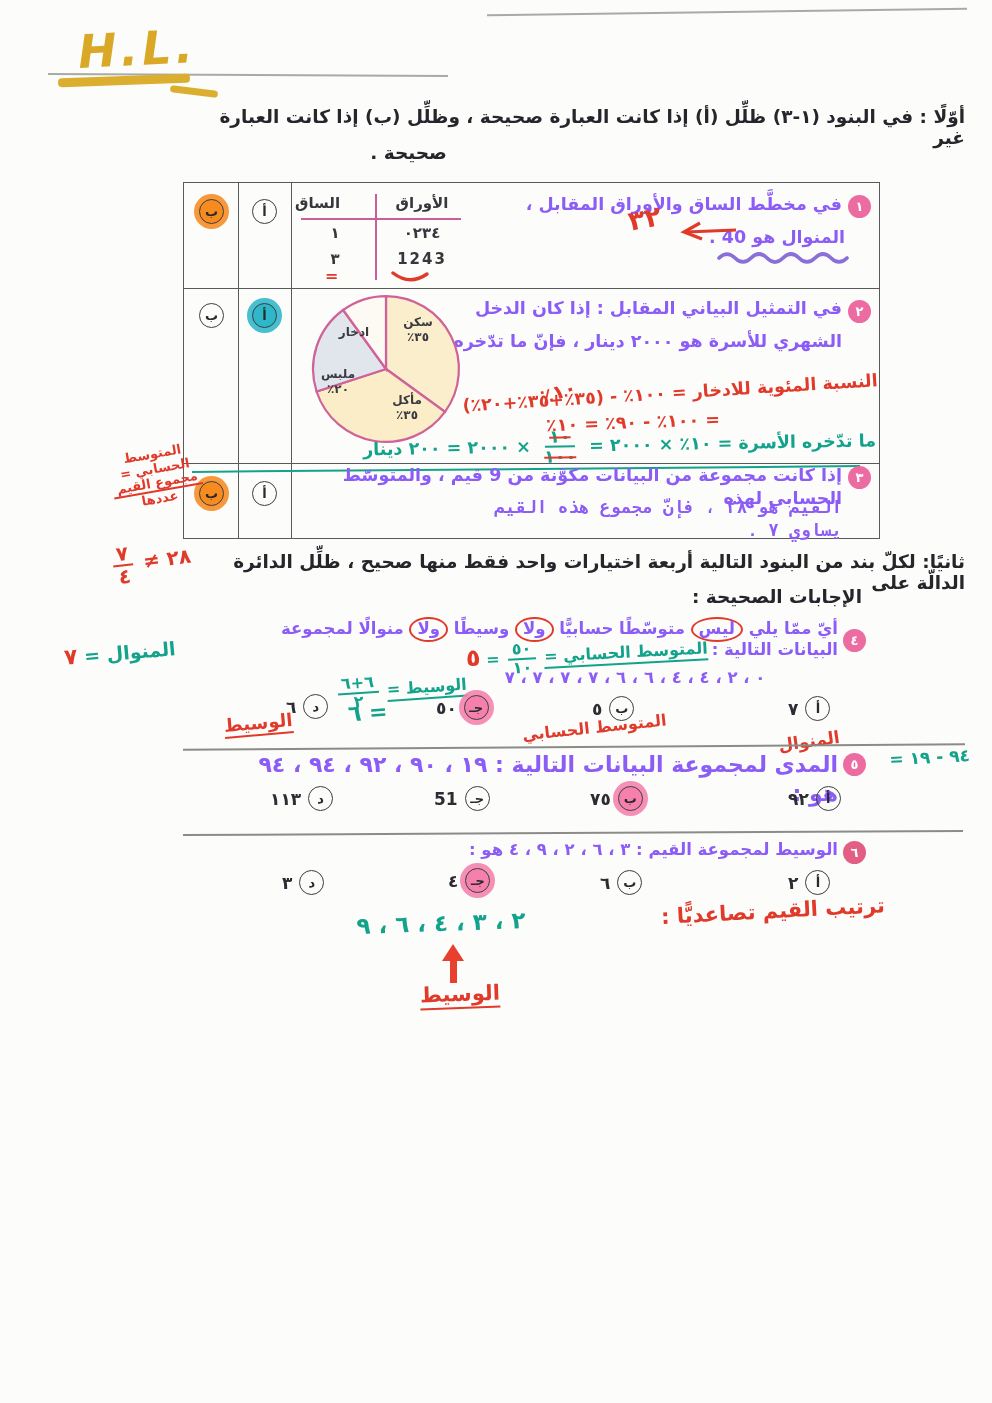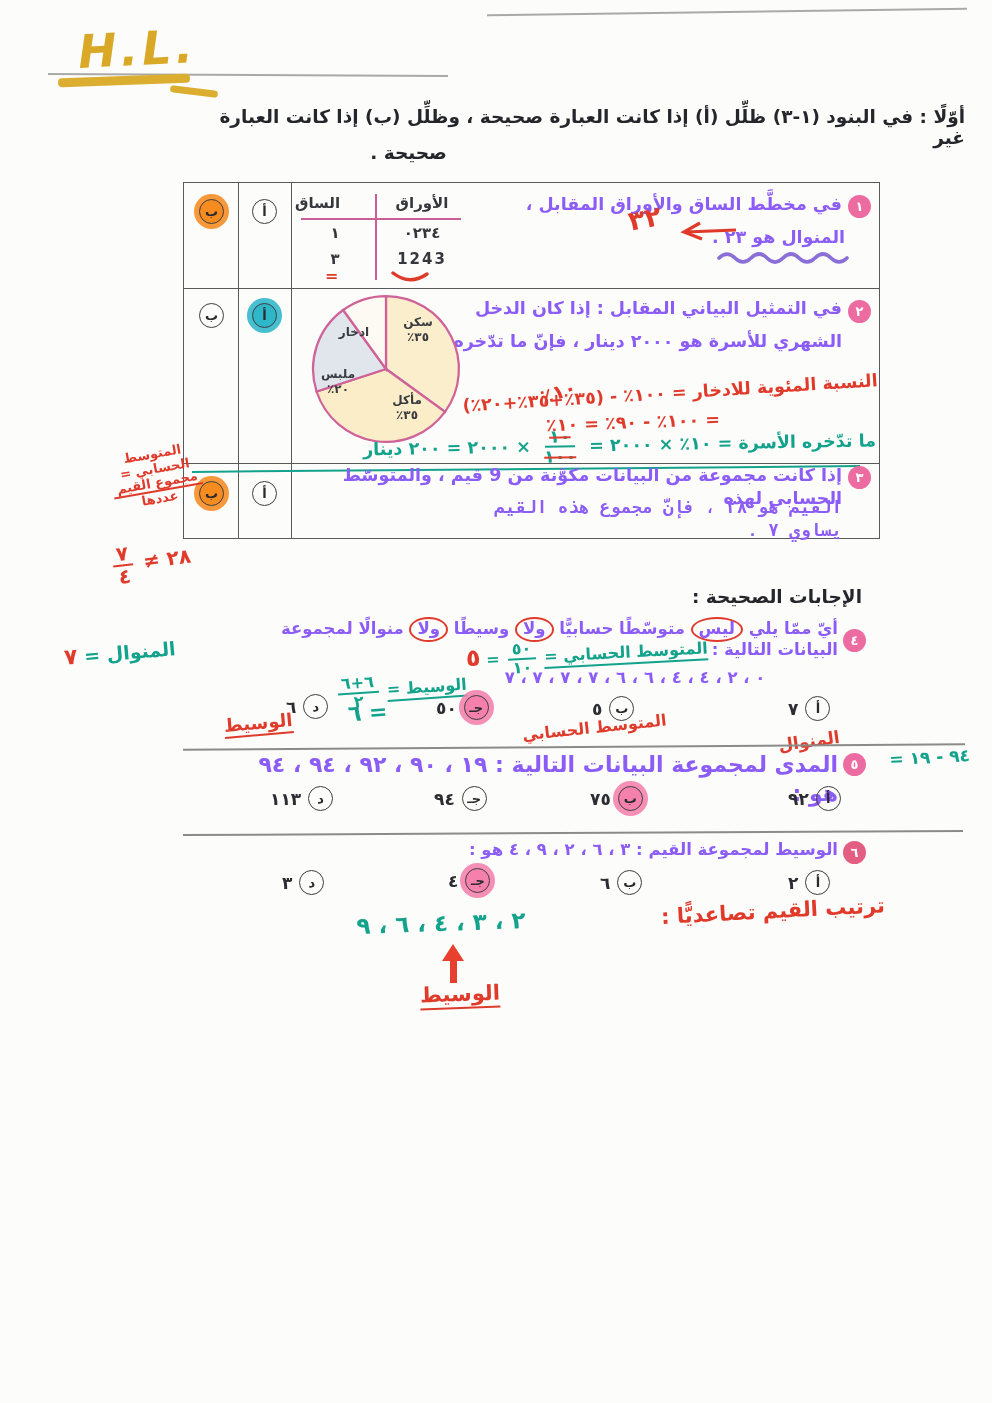--- a/index.html
+++ b/index.html
@@ -67,21 +67,21 @@
     <div class="vline" style="left:54px;"></div>
     <div class="vline" style="left:107px;"></div>
     <div class="hline" style="top:105px;"></div>
     <div class="hline" style="top:280px;"></div>
   </div>
 
   <div class="abs circle hl-orange" style="left:199px;top:199px;">ب</div>
   <div class="abs circle" style="left:252px;top:199px;">أ</div>
   <div class="abs badge" style="left:848px;top:195px;">١</div>
   <div class="abs rtl tr printed" style="left:470px;top:193px;width:372px;">في مخطَّط الساق والأوراق المقابل ،</div>
-  <div class="abs rtl tr printed" style="left:600px;top:226px;width:245px;">المنوال هو ٢٣ .</div>
+  <div class="abs rtl tr printed" style="left:600px;top:226px;width:245px;">المنوال هو 40 .</div>
   <div class="abs red hand" style="left:628px;top:203px;font-size:27px;transform:rotate(-10deg);">٣٢</div>
   <div class="abs" style="left:676px;top:220px;">
     <svg width="62" height="22">
         <path d="M60,10 L10,12" stroke="#e03a2b" stroke-width="3.2" fill="none"></path>
         <path d="M24,3 L8,12 L26,19" stroke="#e03a2b" stroke-width="3.2" fill="none"></path>
       </svg>
   </div>
   <div class="abs" style="left:716px;top:249px;">
     <svg width="138" height="16">
         <path d="M3,9 Q11,1 19,9 T35,9 T51,9 T67,9 T83,9 T99,9 T115,9 T131,9" stroke="#8a6fd8" stroke-width="3.6" fill="none" stroke-linecap="round"></path>
@@ -162,20 +162,21 @@
       </span>
   </div>
   <div class="abs rtl red hand" style="left:110px;top:540px;font-size:20px;transform:rotate(-7deg);">
     <span>٢٨ ≠</span>
     <span class="frac">
         <span class="ft">٧</span>
         <span class="fb">٤</span>
       </span>
   </div>
 
+  <div class="abs rtl tr hdr" style="left:185px;top:551px;width:780px;">ثانيًا: لكلّ بند من البنود التالية أربعة اختيارات واحد فقط منها صحيح ، ظلِّل الدائرة الدالّة على</div>
   <div class="abs rtl tr hdr" style="left:185px;top:586px;width:677px;">الإجابات الصحيحة :</div>
 
   <div class="abs badge" style="left:843px;top:629px;">٤</div>
   <div class="abs rtl tr printed" style="left:258px;top:618px;width:580px;font-size:16.5px;">
     <span>أيّ ممّا يلي</span>
     <span class="circ-word">ليس</span>
     <span>متوسّطًا حسابيًّا</span>
     <span class="circ-word">ولا</span>
     <span>وسيطًا</span>
     <span class="circ-word">ولا</span>
@@ -238,21 +239,21 @@
   <div class="abs opt" style="left:788px;top:786px;">
     <span class="circle">أ</span>
     <span class="val">٩٢</span>
   </div>
   <div class="abs opt" style="left:590px;top:786px;">
     <span class="circle hl-pink">ب</span>
     <span class="val">٧٥</span>
   </div>
   <div class="abs opt" style="left:434px;top:786px;">
     <span class="circle">جـ</span>
-    <span class="val">٩٤</span>
+    <span class="val">51</span>
   </div>
   <div class="abs opt" style="left:270px;top:786px;">
     <span class="circle">د</span>
     <span class="val">١١٣</span>
   </div>
 
   <div class="scanline" style="left:183px;top:832px;width:780px;background:#8b8b88;transform:rotate(-0.3deg);"></div>
 
   <div class="abs badge b6" style="left:843px;top:841px;">٦</div>
   <div class="abs rtl tr printed" style="left:430px;top:839px;width:408px;font-size:16.5px;">الوسيط لمجموعة القيم : ٣ ، ٦ ، ٢ ، ٩ ، ٤ هو :</div>

